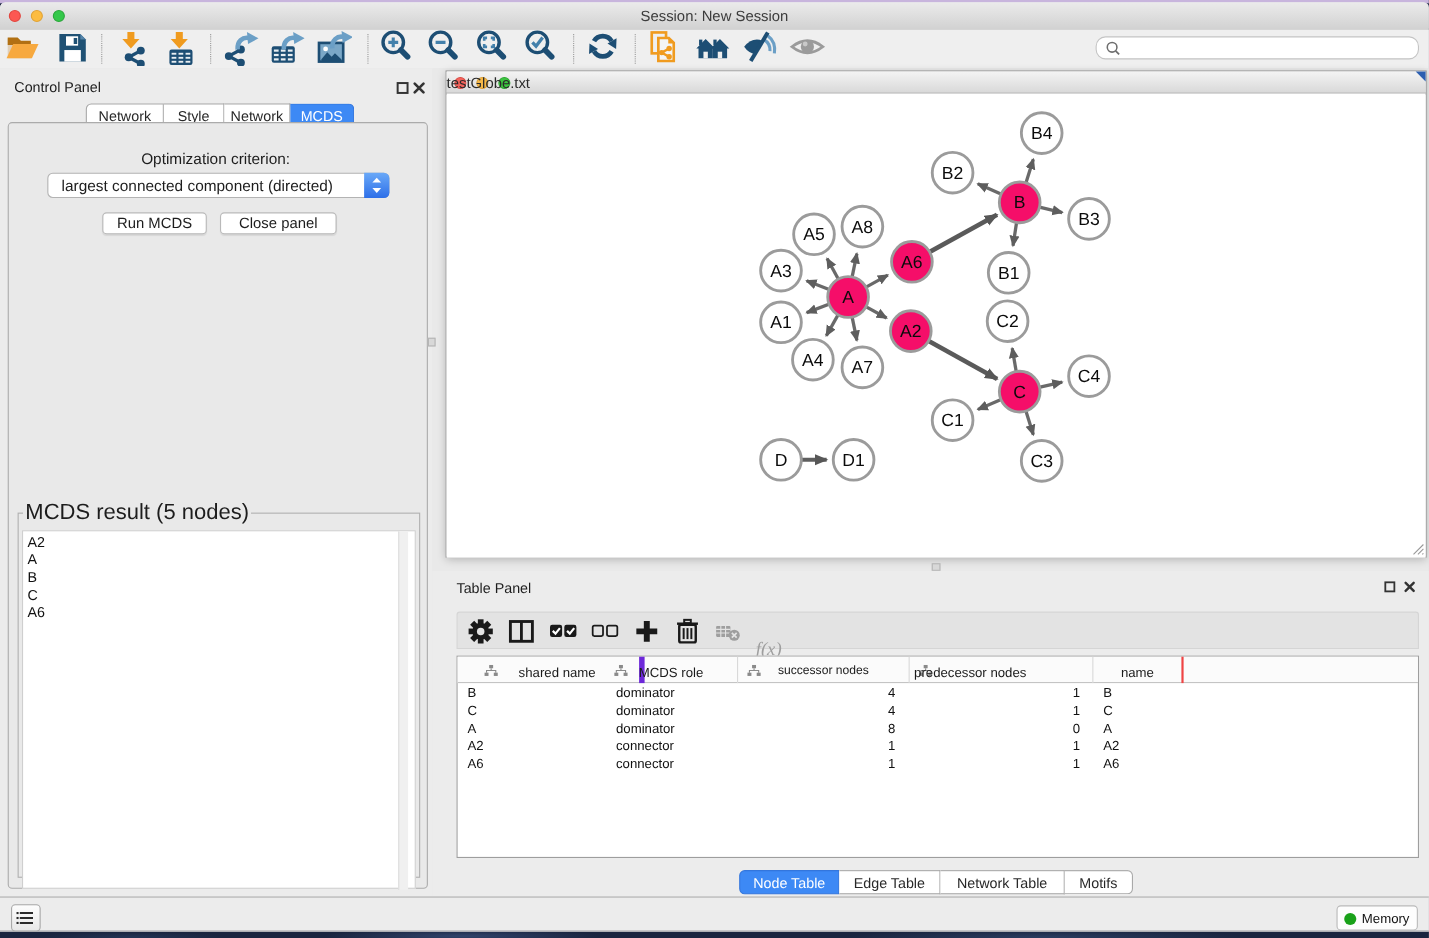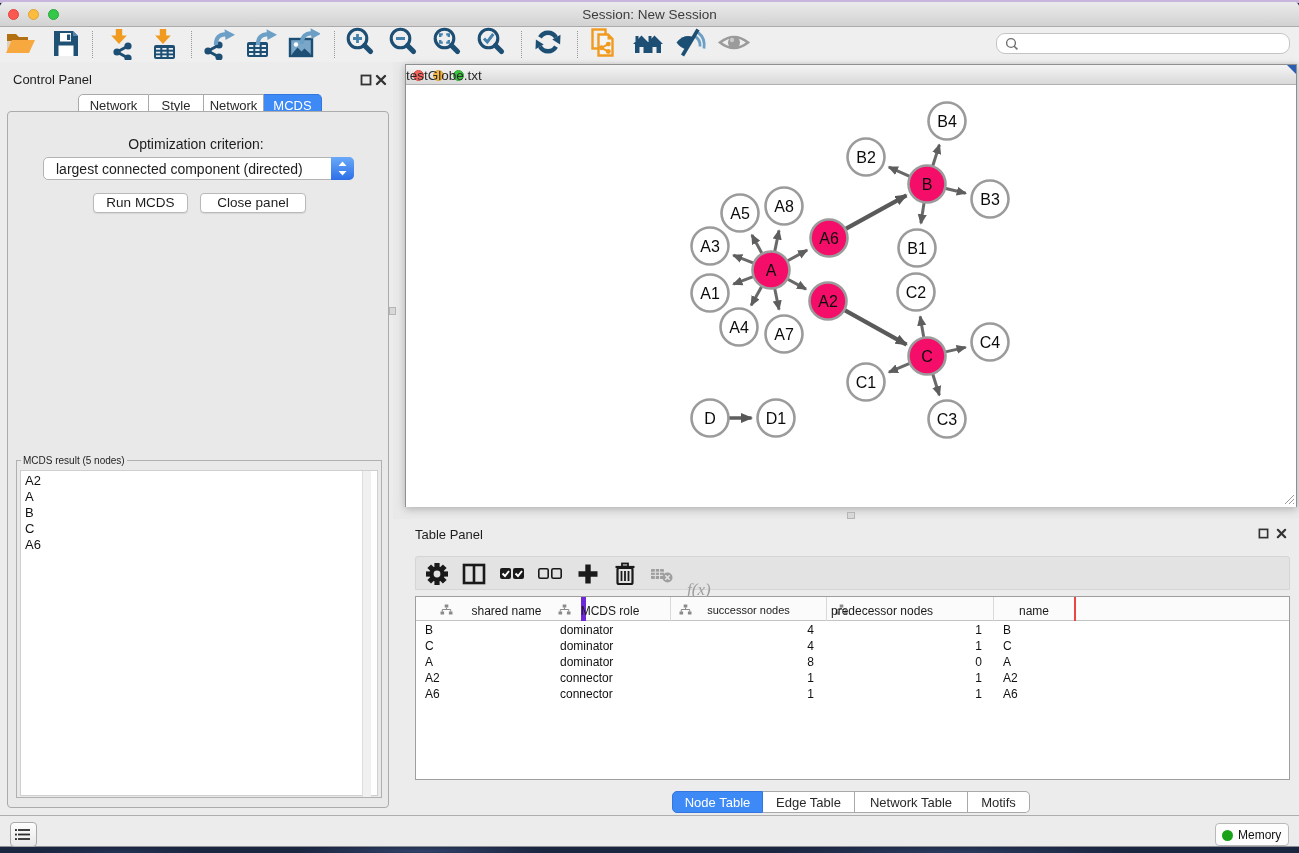--- a/index.html
+++ b/index.html
@@ -226,21 +226,21 @@
     <div style="position:absolute;right:-1px;top:-1px;width:23px;height:23px;border-radius:0 5px 5px 0;background:linear-gradient(#6aa9f8,#2d6fe8);">
       <svg width="23" height="23" viewBox="0 0 23 23">
               <path d="M7.5,9 L11.5,4.5 L15.5,9 Z" fill="#fff"></path>
               <path d="M7.5,14 L11.5,18.5 L15.5,14 Z" fill="#fff"></path>
             </svg>
     </div>
   </div>
   <div class="btn" style="left:93px;top:131px;width:95px;">Run MCDS</div>
   <div class="btn" style="left:200px;top:131px;width:106px;">Close panel</div>
   <fieldset style="position:absolute;left:16px;top:393px;width:366px;height:343px;border:1px solid #b0b0b0;border-radius:0;padding:0;">
-    <legend style="font-size:10px;color:#1d1d1d;margin-left:4px;padding:0 2px;">MCDS result (5 nodes)</legend>
+    <legend style="font-size:20px;color:#1d1d1d;margin-left:4px;padding:0 2px;">MCDS result (5 nodes)</legend>
     <div style="position:absolute;left:3px;top:4px;width:358px;height:326px;background:#fff;border:1px solid #cfcfcf;">
       <div style="position:absolute;left:4px;top:2px;font-size:13px;color:#111;line-height:16px;">A2<br>A<br>B<br>C<br>A6</div>
       <div style="position:absolute;right:6px;top:0px;width:9px;height:326px;background:#f0f0f0;border-left:1px solid #dcdcdc;"></div>
     </div>
   </fieldset>
 </div>
 
 <div id="rightarea" style="position:absolute;left:393px;top:0;width:906px;height:753px;background:#e9e9e9;">
   <div style="position:absolute;left:-4px;top:245px;width:7px;height:8px;background:#d8d8d8;border:1px solid #b5b5b5;"></div>
   <div id="netwin" style="left:12px;top:2px;">

